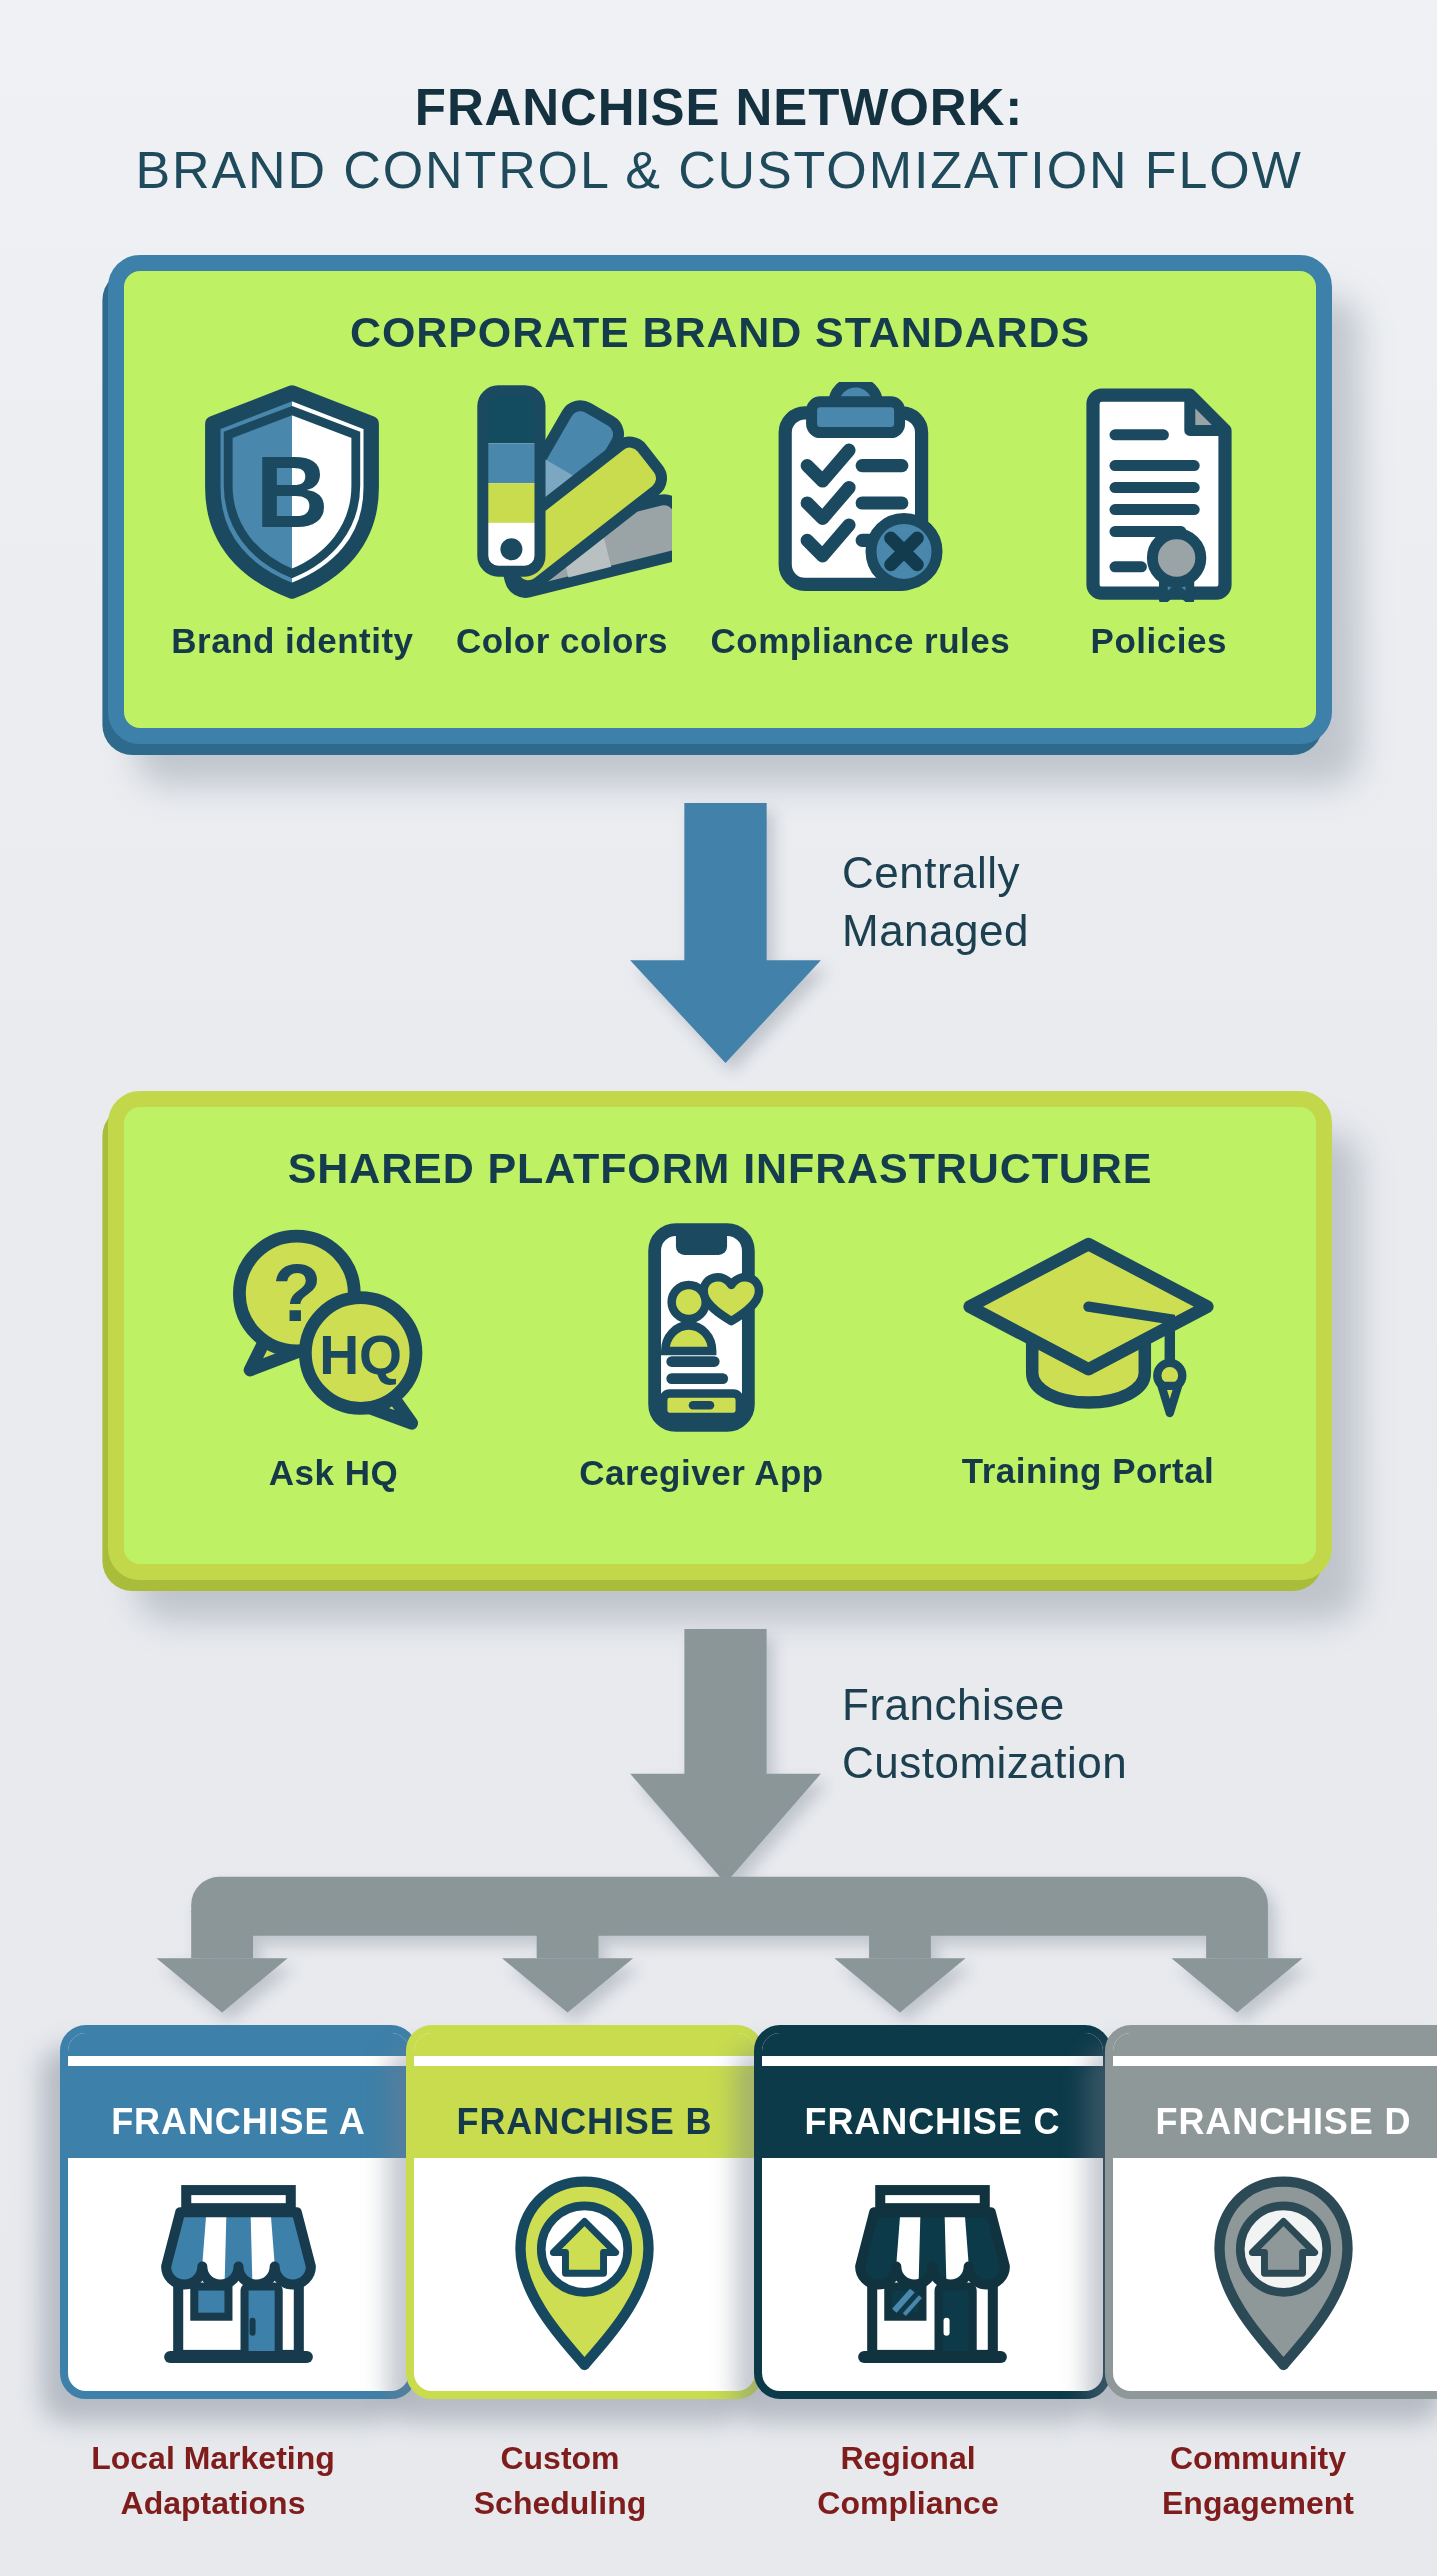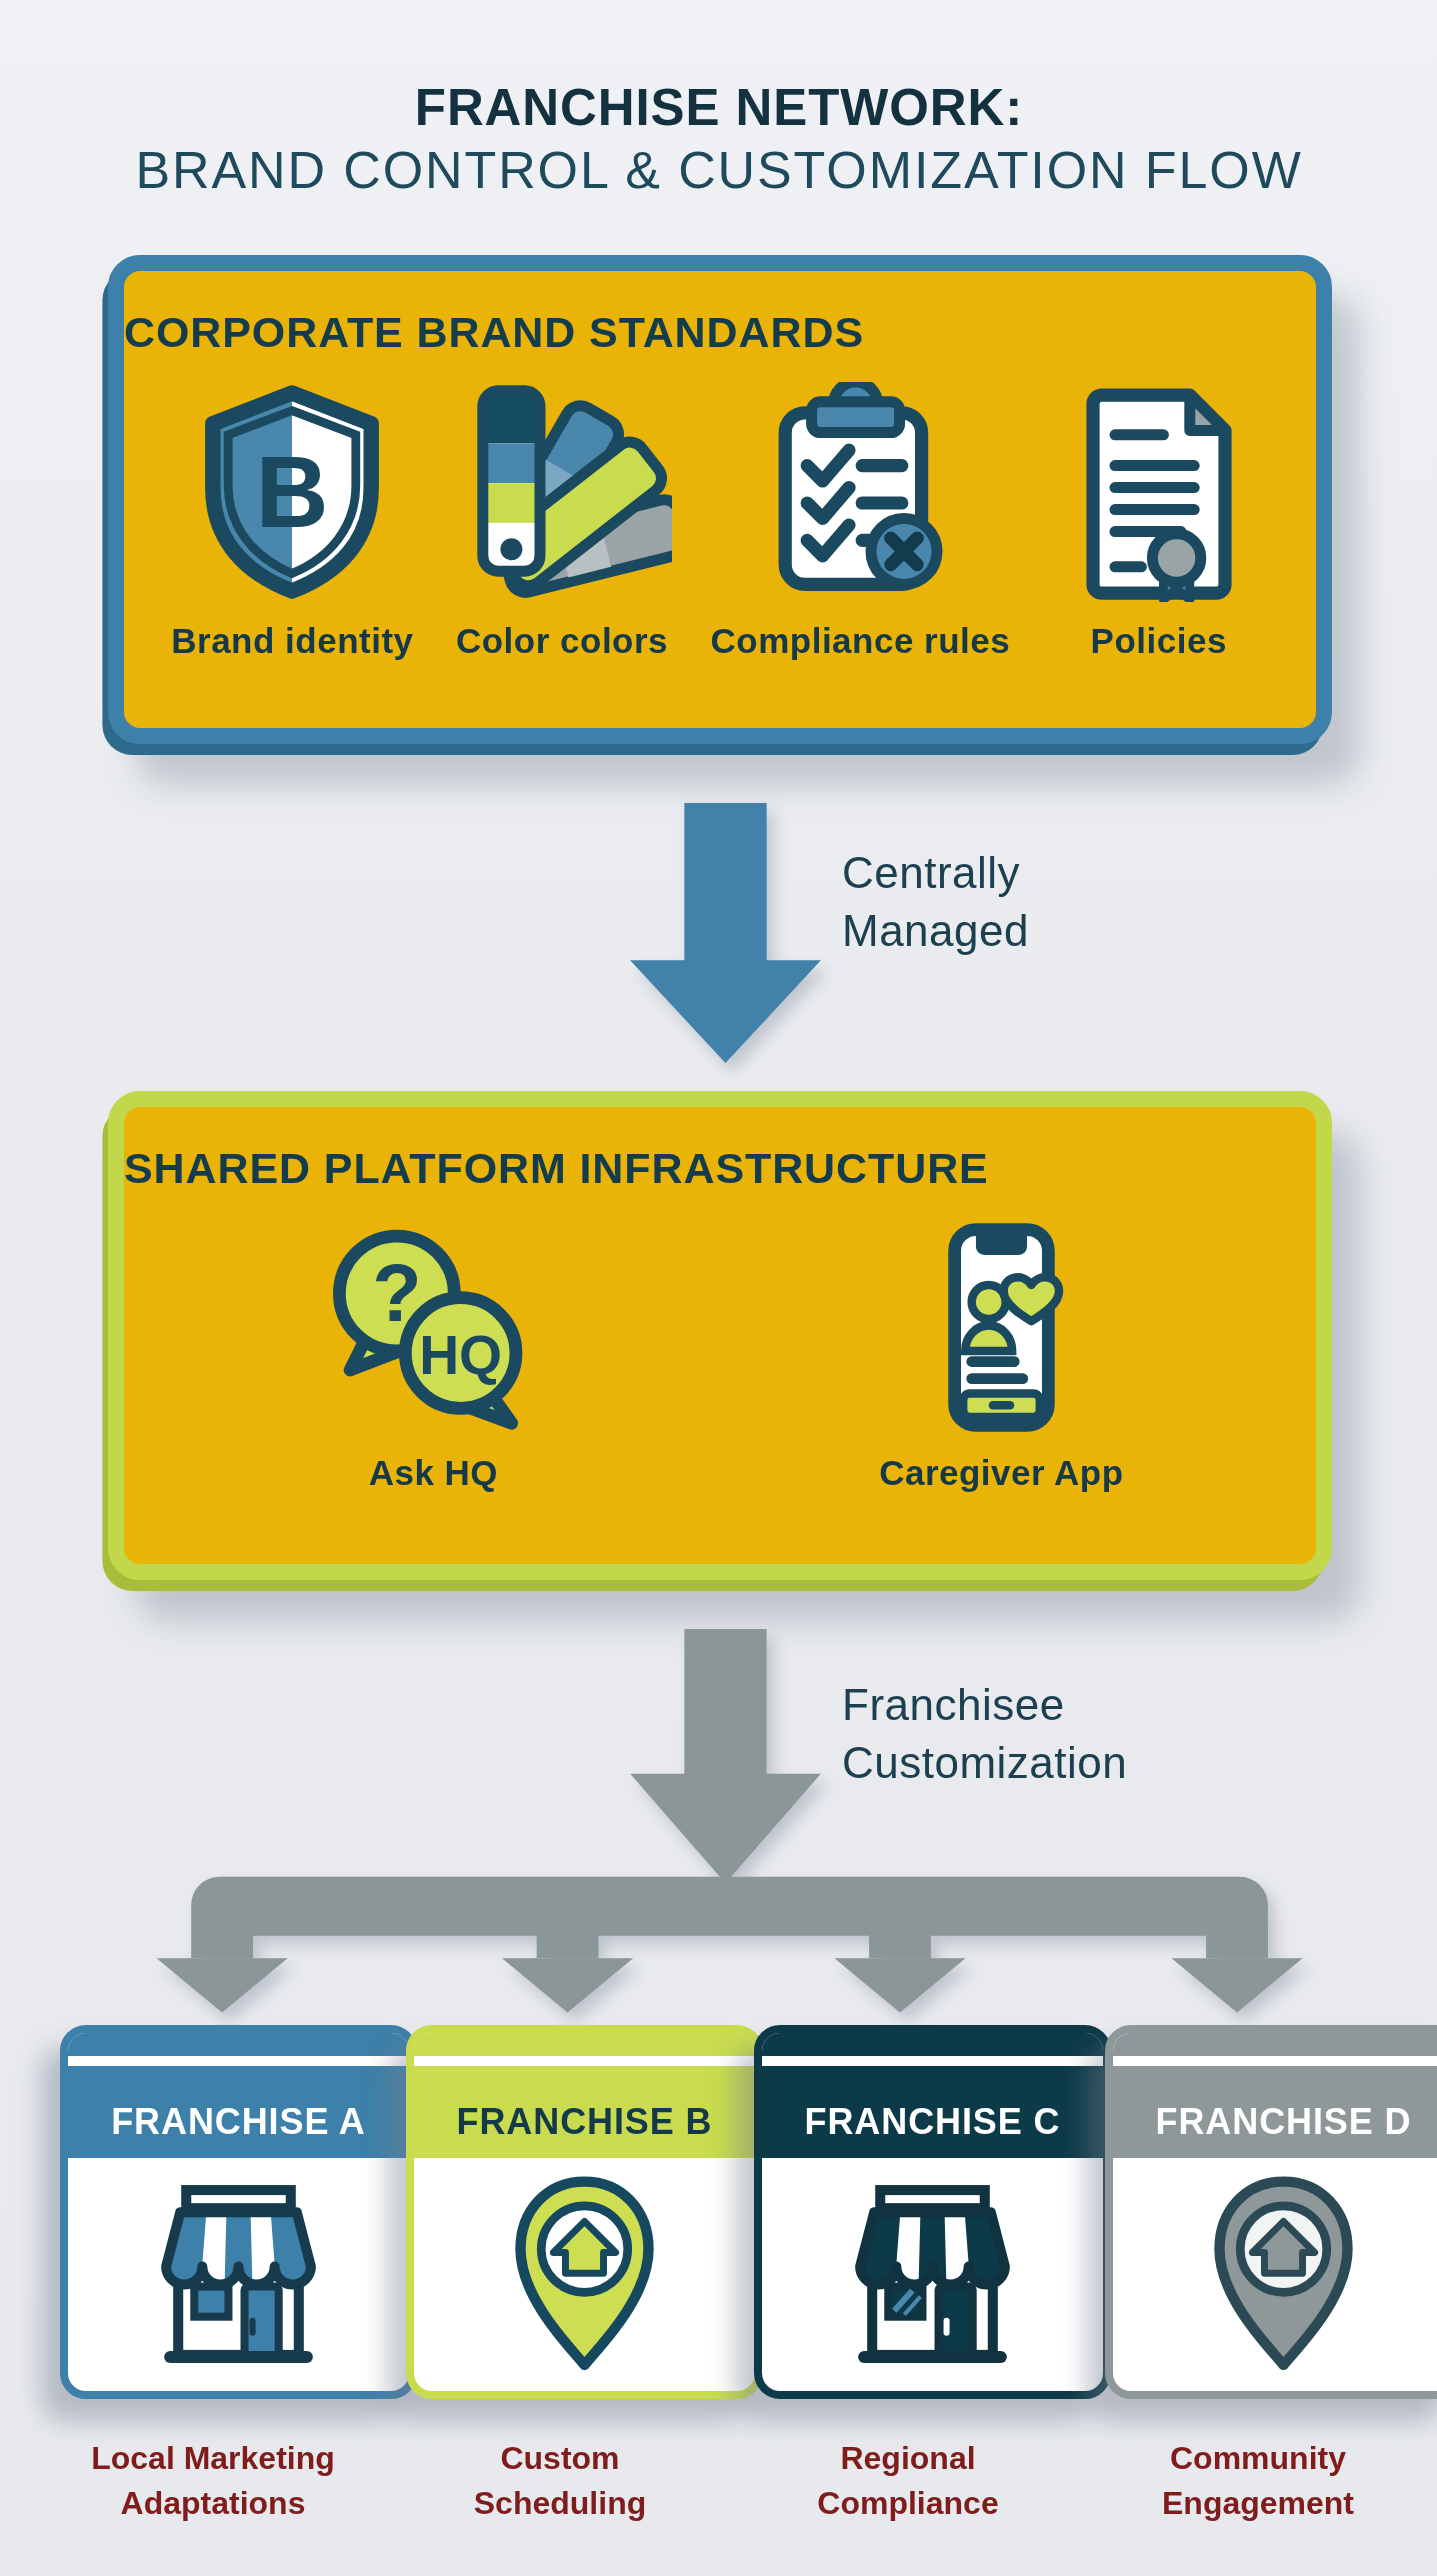--- a/index.html
+++ b/index.html
@@ -13,22 +13,22 @@
   .pre{white-space:pre-line;}
 
   
   .title-wrap{top:79px;left:0;width:1438px;text-align:center;}
   .title-l1{font-size:51px;font-weight:800;letter-spacing:0.9px;color:#14313f;line-height:1.15;}
   .title-l2{font-size:52px;font-weight:500;letter-spacing:1.9px;color:#1e4a5b;line-height:1.25;}
 
   
   .bigbox{
     left:108px;width:1224px;height:489px;box-sizing:border-box;
-    background:#eab308;border-radius:32px;
-    display:flex;flex-direction:column;
+    background:#bef264;border-radius:32px;
+    display:flex;flex-direction:column;align-items:center;
   }
   .bigbox.blue{
     top:255px;border:16px solid #3d80a9;
     box-shadow:-7.5px 13px 0 -1.9px #2e6a8b, 28px 41px 32px rgba(115,125,140,.35);
   }
   .bigbox.lime{
     top:1091px;border:16px solid #c3d74b;
     box-shadow:-7.5px 13px 0 -1.9px #a9bd3a, 28px 41px 32px rgba(115,125,140,.35);
   }
   .bigbox-title{margin-top:37px;font-size:43px;font-weight:800;letter-spacing:0.9px;color:#143c4d;}
@@ -168,20 +168,30 @@
         <path d="M33 61 a11 12 0 0 1 22 0 z" fill="#cede52" stroke="#1b4a60" stroke-width="4"></path>
         <path d="M64 30 c4 -6 13 -4 13 3 c0 6 -8 11 -13 14 c-5 -3 -13 -8 -13 -14 c0 -7 9 -9 13 -3 z" fill="#cede52" stroke="#1b4a60" stroke-width="4" stroke-linejoin="round"></path>
         <line x1="36" y1="66" x2="56" y2="66" stroke="#1b4a60" stroke-width="5" stroke-linecap="round"></line>
         <line x1="36" y1="74" x2="60" y2="74" stroke="#1b4a60" stroke-width="5" stroke-linecap="round"></line>
         <rect x="32" y="81" width="36" height="11" rx="3" fill="#cede52" stroke="#1b4a60" stroke-width="4"></rect>
         <line x1="46" y1="86.5" x2="54" y2="86.5" stroke="#1b4a60" stroke-width="4" stroke-linecap="round"></line>
       </svg>
       <div class="icon-label">Caregiver App</div>
     </div>
 
+    <div class="icon-item">
+      <svg width="271" height="209" viewBox="0 0 130 100">
+        <path d="M38 50 v22 c0 8 12 14 27 14 c15 0 27 -6 27 -14 v-22" fill="#cede52" stroke="#1b4a60" stroke-width="6"></path>
+        <polygon points="65,10 122,40 65,70 8,40" fill="#cede52" stroke="#1b4a60" stroke-width="6" stroke-linejoin="round"></polygon>
+        <path d="M65 40 L104 46 V68" fill="none" stroke="#1b4a60" stroke-width="5" stroke-linecap="round"></path>
+        <circle cx="104" cy="73" r="6" fill="#cede52" stroke="#1b4a60" stroke-width="4"></circle>
+        <path d="M100 78 l4 13 l4 -13 z" fill="#cede52" stroke="#1b4a60" stroke-width="4" stroke-linejoin="round"></path>
+      </svg>
+      <div class="icon-label">Training Portal</div>
+    </div>
 
   </div>
 </div>
 
 <svg class="abs shadowed" style="left:617px;top:1629px;" width="217" height="257" viewBox="0 0 232 275">
   <path d="M72 0 H160 V155 H218 L116 272 L14 155 H72 Z" fill="#8b9698"></path>
 </svg>
 <div class="abs flow-label pre" style="left:842px;top:1676px;">Franchisee
 Customization</div>
 

